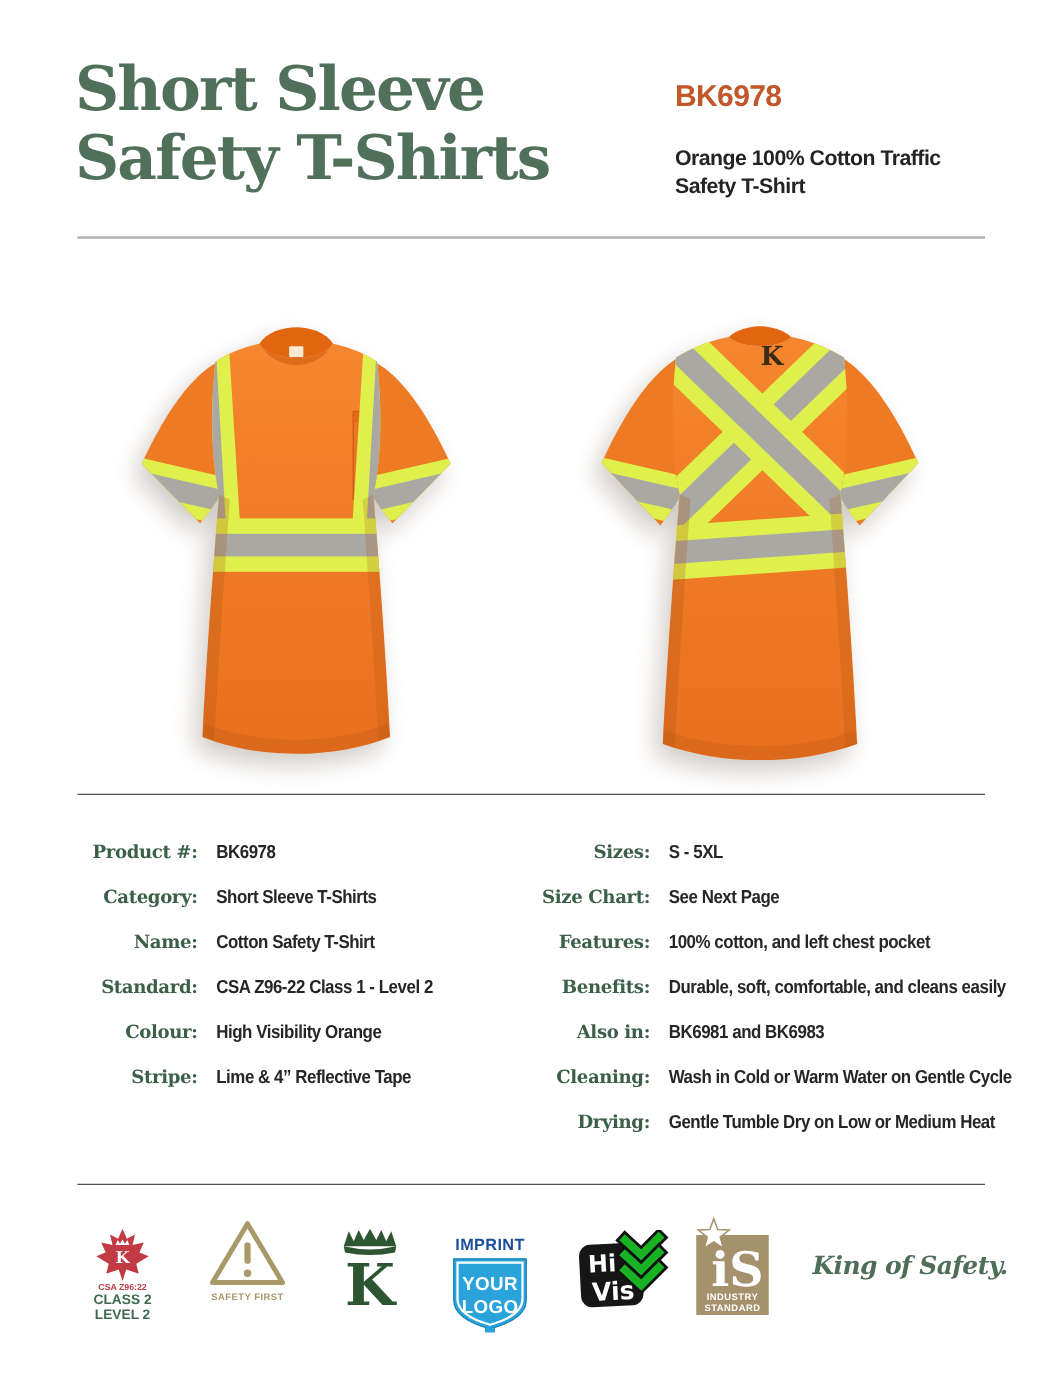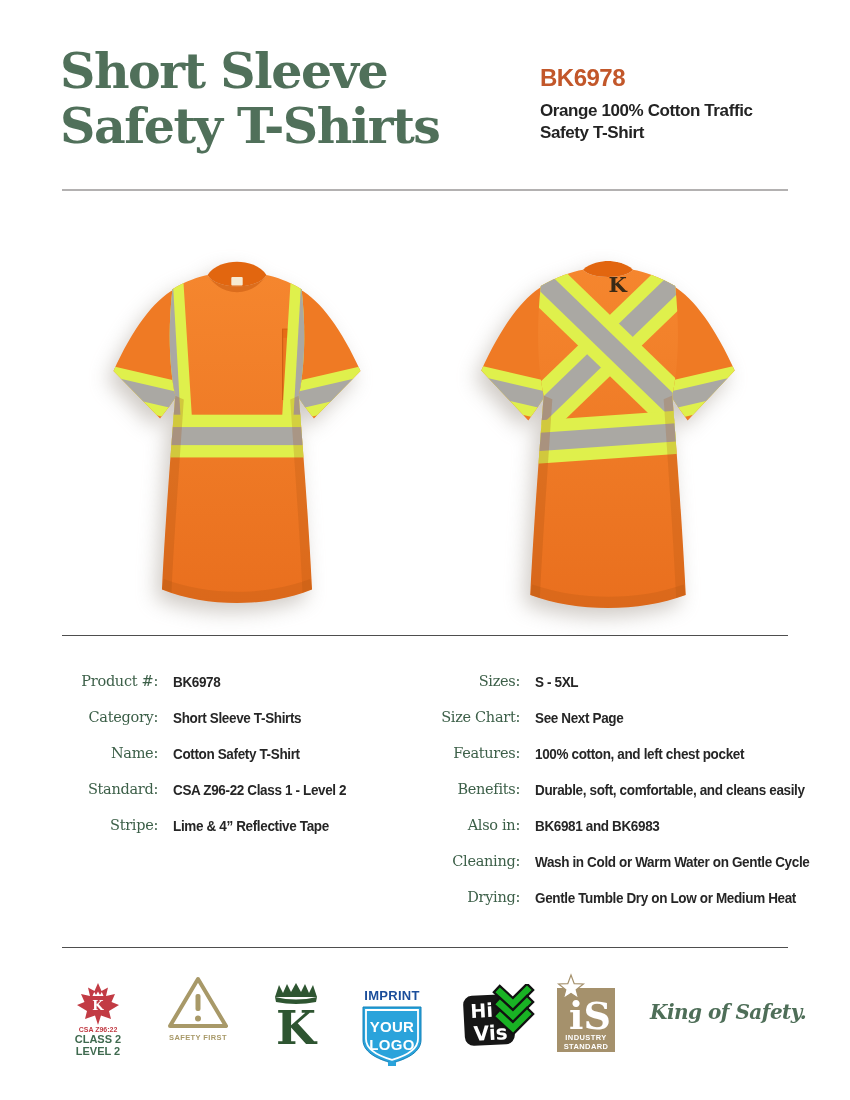--- a/index.html
+++ b/index.html
@@ -5,41 +5,41 @@
   html,body{margin:0;padding:0;background:#ffffff;}
   .page{position:relative;width:850px;height:1100px;background:#fff;overflow:hidden;
         font-family:"Liberation Sans",sans-serif;}
 
   
   .main-title{position:absolute;left:60px;top:44px;
     font-family:"DejaVu Serif",serif;font-weight:bold;
     font-size:49px;line-height:55px;letter-spacing:-1.5px;color:#50705a;}
   .code-block{position:absolute;left:540px;top:64px;width:230px;}
   .product-code{font-weight:bold;font-size:24px;letter-spacing:-0.5px;color:#c2572a;}
-  .product-subtitle{margin-top:8px;font-weight:bold;font-size:17px;line-height:22px;
+  .product-subtitle{margin-top:24px;font-weight:bold;font-size:17px;line-height:22px;
     letter-spacing:-0.4px;color:#232323;}
 
   .rule{position:absolute;left:62px;width:726px;}
   .rule-1{top:189px;border-top:2.5px solid #b3b1b1;}
   .rule-2{top:635px;border-top:1.5px solid #4e4e4e;}
   .rule-3{top:947px;border-top:1.5px solid #4e4e4e;}
 
   
   .shirt{position:absolute;}
   .shirt svg{filter:drop-shadow(-6px 9px 10px rgba(150,140,128,.45));}
   .shirt-front{left:66px;top:232px;}
   .shirt-back{left:432px;top:238px;}
 
   
   .spec-col{position:absolute;top:663px;}
   .spec-col-left{left:62px;width:350px;}
   .spec-col-right{left:424px;width:366px;}
   .spec-row{display:flex;align-items:center;height:36px;}
   .spec-label{flex:none;width:96px;text-align:right;
-    font-family:"DejaVu Serif",serif;font-weight:normal;font-size:14.5px;
+    font-family:"DejaVu Serif",serif;font-weight:bold;font-size:14.5px;
     letter-spacing:-0.3px;color:#3c5f48;}
   .spec-value{margin-left:15px;white-space:nowrap;display:inline-block;
     transform:scaleX(0.9);transform-origin:left center;
     font-weight:bold;font-size:15px;letter-spacing:-0.4px;color:#262626;}
 
   
   .logo{position:absolute;}
   .logo-csa{left:70px;top:982px;}
   .logo-safety{left:164px;top:974px;}
   .logo-kcrown{left:268px;top:982px;}
@@ -220,20 +220,24 @@
     </div>
     <div class="spec-row">
       <span class="spec-label">Name:</span>
       <span class="spec-value">Cotton Safety T-Shirt</span>
     </div>
     <div class="spec-row">
       <span class="spec-label">Standard:</span>
       <span class="spec-value">CSA Z96-22  Class 1 - Level 2</span>
     </div>
     <div class="spec-row">
+      <span class="spec-label">Colour:</span>
+      <span class="spec-value">High Visibility Orange</span>
+    </div>
+    <div class="spec-row">
       <span class="spec-label">Stripe:</span>
       <span class="spec-value">Lime &amp; 4” Reflective Tape</span>
     </div>
   </div>
 
   <div class="spec-col spec-col-right">
     <div class="spec-row">
       <span class="spec-label">Sizes:</span>
       <span class="spec-value">S - 5XL</span>
     </div>

